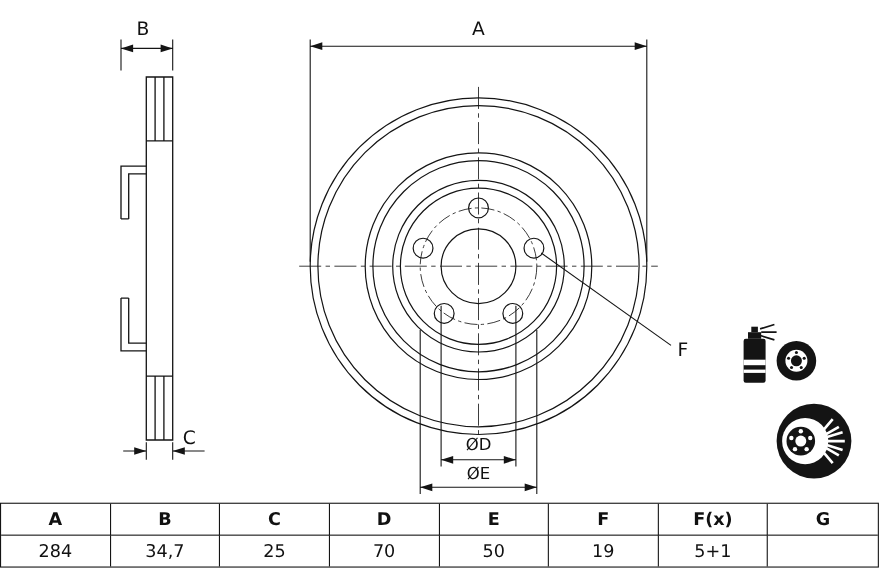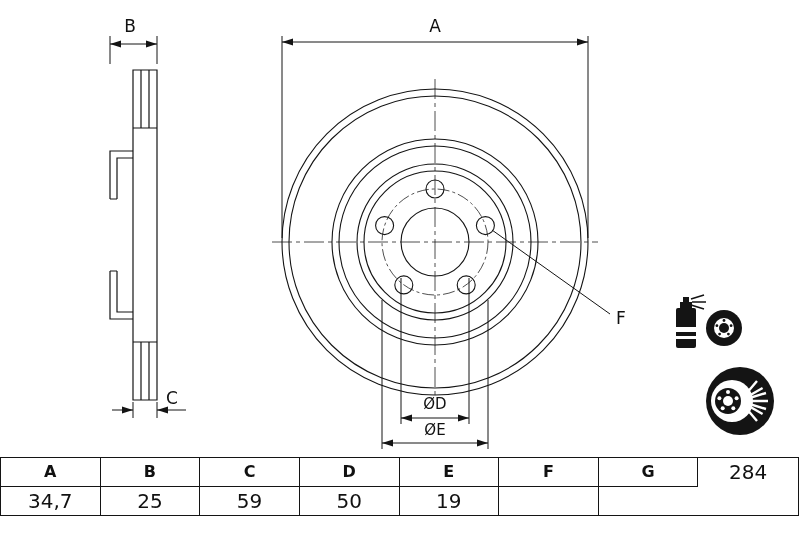--- a/index.html
+++ b/index.html
@@ -5,21 +5,21 @@
   html,body{margin:0;padding:0;background:#fff;}
   .stage{position:relative;width:800px;height:533px;background:#fff;overflow:hidden;
          font-family:"DejaVu Sans","Liberation Sans",sans-serif;color:#111;}
   svg{display:block;}
   svg text{font-family:"DejaVu Sans","Liberation Sans",sans-serif;fill:#111;}
   .dim-label{font-size:17px;}
   .dia-label{font-size:15px;}
   .spec-table{position:absolute;top:457px;left:0;width:797px;display:grid;
               grid-template-columns:repeat(8,1fr);border:1.5px solid #141414;background:#fff;}
   .cell{border-right:1.5px solid #141414;text-align:center;height:28px;line-height:28px;
-        font-size:20px;overflow:hidden;}
+        font-size:16px;overflow:hidden;}
   .cell:nth-child(8n){border-right:none;}
   .hdr{font-weight:bold;font-size:16px;border-bottom:1.5px solid #141414;}
 </style>
 </head>
 <body>
 
 <div class="stage">
 
   <svg width="800" height="455" viewBox="0 0 800 455">
 
@@ -128,23 +128,25 @@
     </g>
   </svg>
 
   <div class="spec-table">
     <div class="cell hdr">A</div>
     <div class="cell hdr">B</div>
     <div class="cell hdr">C</div>
     <div class="cell hdr">D</div>
     <div class="cell hdr">E</div>
     <div class="cell hdr">F</div>
+    <div class="cell hdr">F(x)</div>
     <div class="cell hdr">G</div>
     <div class="cell">284</div>
     <div class="cell">34,7</div>
     <div class="cell">25</div>
-    <div class="cell">59</div>
+    <div class="cell">70</div>
     <div class="cell">50</div>
     <div class="cell">19</div>
+    <div class="cell">5+1</div>
     <div class="cell"></div>
   </div>
 
 </div>
 
 </body></html>

